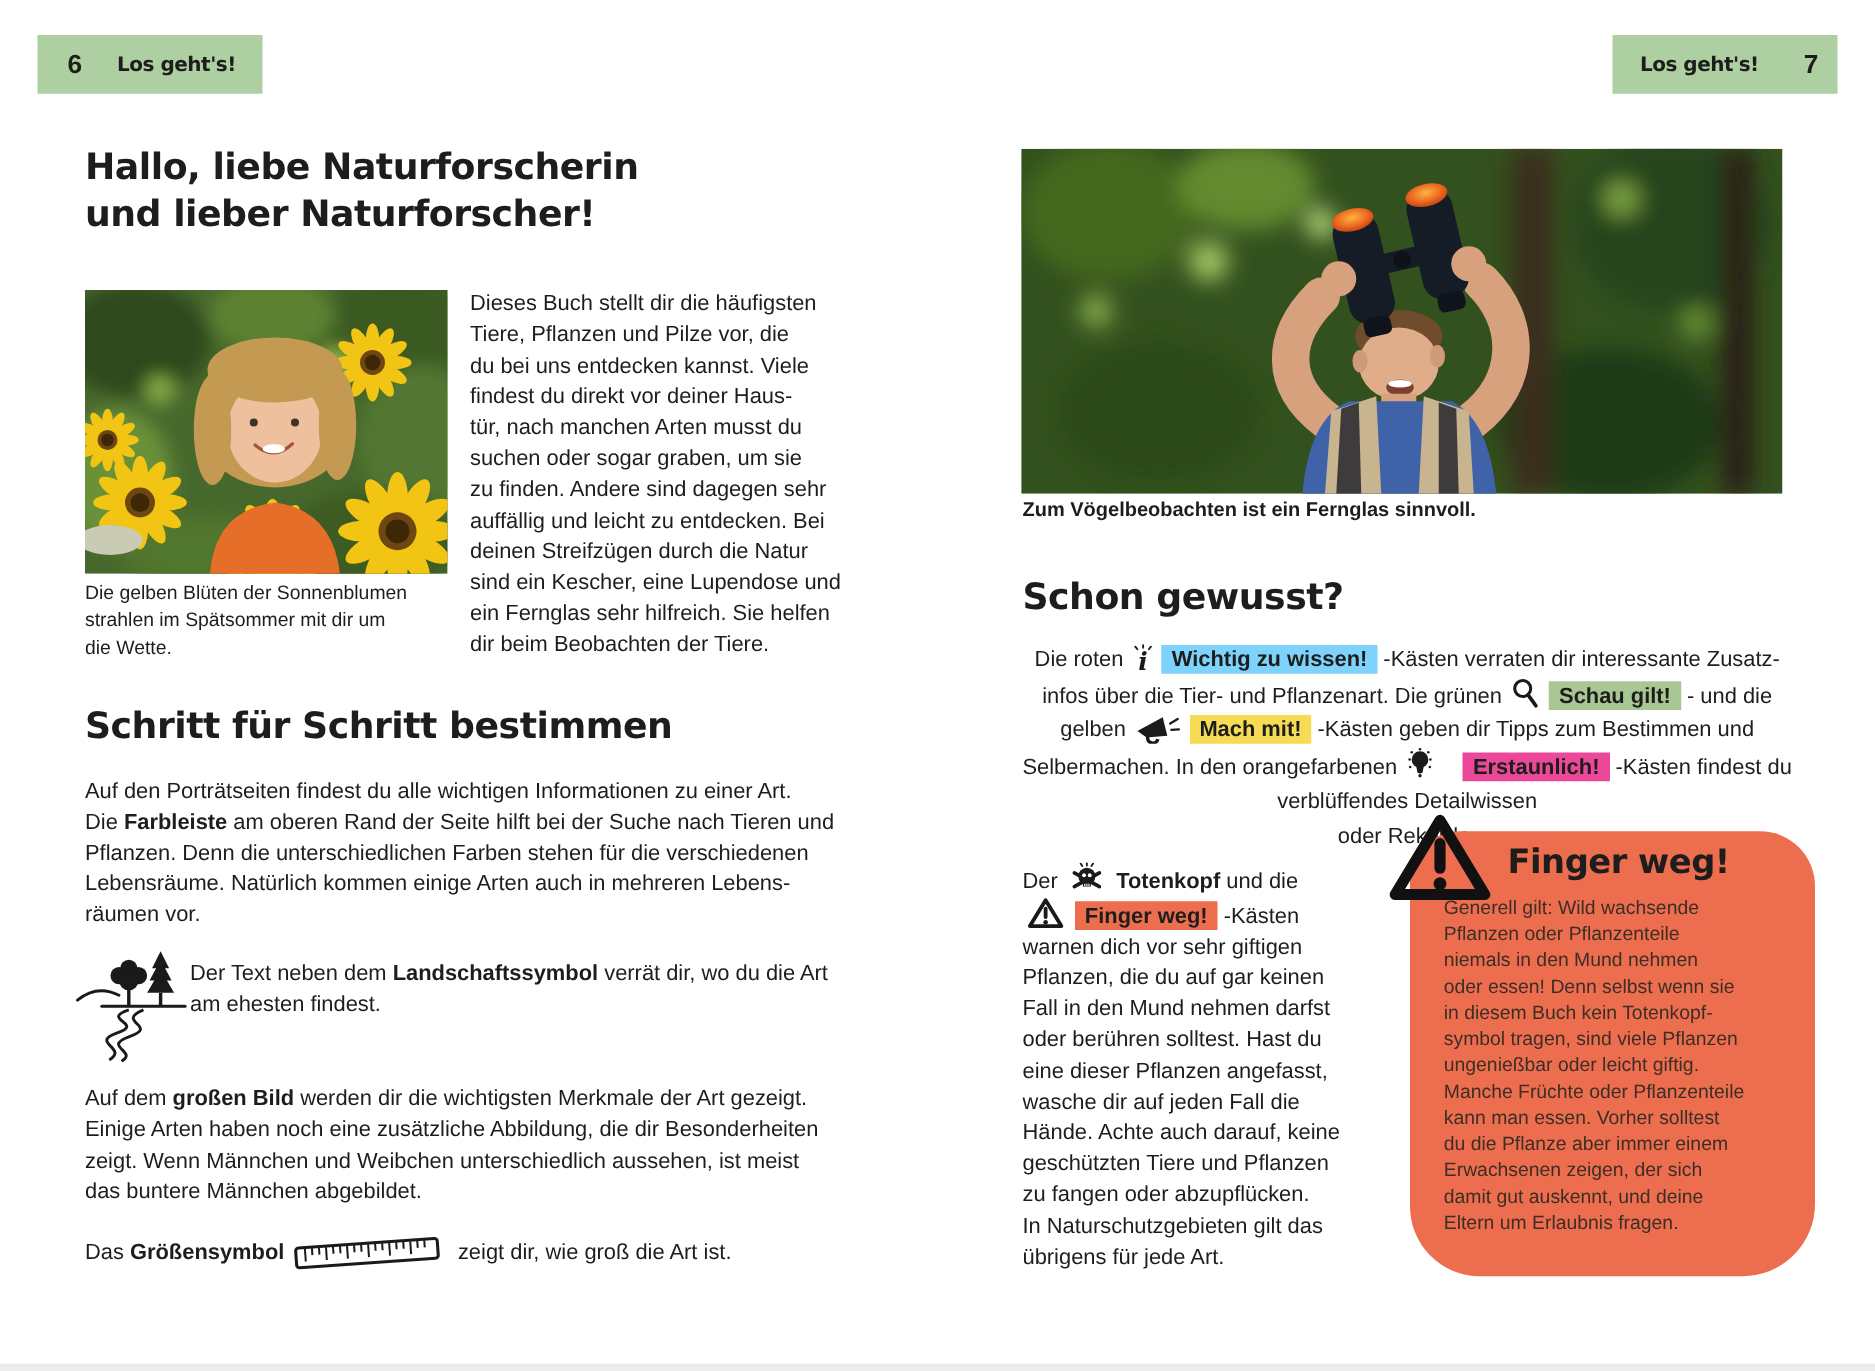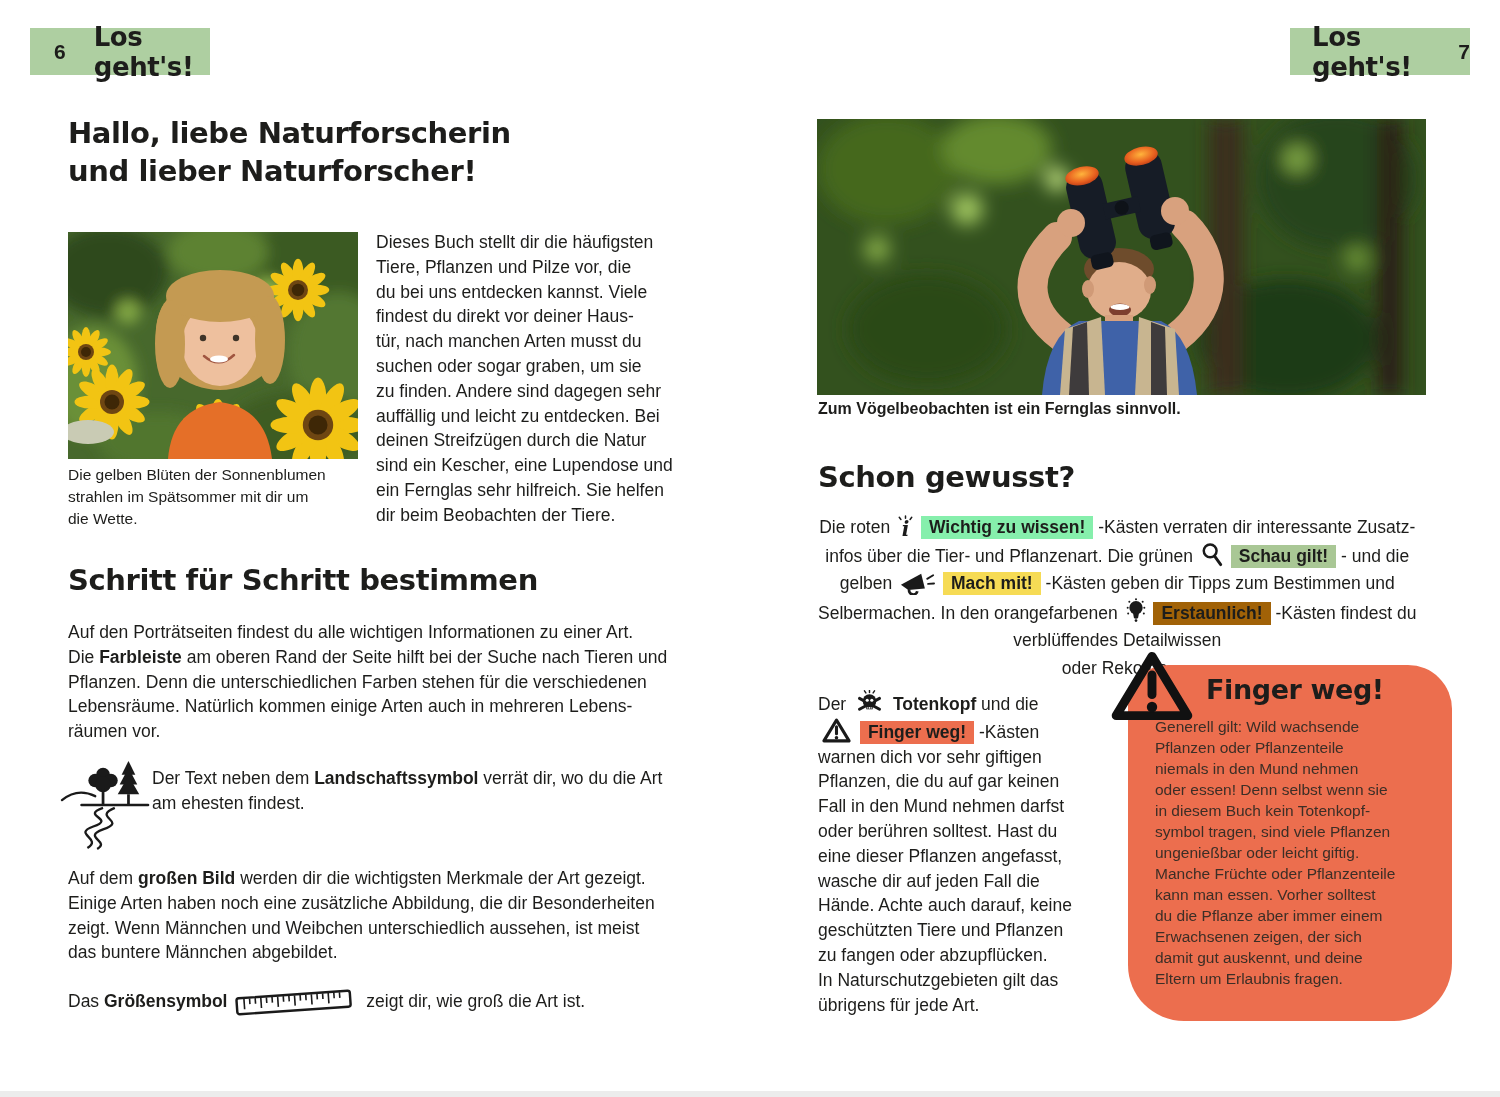--- a/index.html
+++ b/index.html
@@ -2,21 +2,21 @@
 <html><head>
 <meta charset="utf-8">
 <style>
   html,body{margin:0;padding:0;background:#fff;}
   body{font-family:"Liberation Sans","DejaVu Sans",sans-serif;color:#1d1d1b;}
   .spread{position:relative;width:1500px;height:1097px;background:#ffffff;overflow:hidden;}
   .abs{position:absolute;}
   .hand{font-family:"DejaVu Sans","Liberation Sans",sans-serif;font-weight:800;letter-spacing:-0.4px;}
   .header-badge{display:flex;align-items:center;height:47px;background:#aecfa1;}
   .header-badge .num{font-size:21px;font-weight:700;}
-  .header-badge .lbl{font-size:26px;}
+  .header-badge .lbl{font-size:16px;}
   .lp-badge{left:30px;top:28px;width:180px;}
   .lp-badge .num{margin-left:24px;}
   .lp-badge .lbl{margin-left:28px;}
   .rp-badge{left:1290px;top:28px;width:180px;}
   .rp-badge .lbl{margin-left:22px;}
   .rp-badge .num{margin-left:36px;}
   .page-title{left:68px;top:114px;font-size:29px;line-height:38px;white-space:pre;}
   .h2{font-size:29px;line-height:34px;white-space:pre;text-align:center;}
   .lp-h2{left:68px;top:563px;}
   .rp-h2{left:818px;top:460px;}
@@ -253,21 +253,21 @@
 
     <div class="abs h2 hand rp-h2">Schon gewusst?</div>
 
     <div class="abs rich rp-rich">Die roten <span class="inline-icon icon-info"><svg viewBox="0 0 18 27" width="15" height="23">
             <g stroke="#1a1a1a" stroke-width="1.8" stroke-linecap="round">
               <line x1="3.5" y1="5" x2="1.5" y2="2.5"></line>
               <line x1="9" y1="3.5" x2="9" y2="1"></line>
               <line x1="14.5" y1="5" x2="16.5" y2="2.5"></line>
             </g>
             <text x="9" y="25" text-anchor="middle" font-family="DejaVu Serif, serif" font-style="italic" font-weight="bold" font-size="24" fill="#1a1a1a">i</text>
-          </svg></span> <span class="hl" style="background: #86efac;">Wichtig zu wissen!</span> -Kästen verraten dir interessante Zusatz-<br>infos über die Tier- und Pflanzenart. Die grünen <span class="inline-icon icon-magnifier"><svg viewBox="0 0 24 27" width="22" height="25">
+          </svg></span> <span class="hl" style="background: #7dd3fc;">Wichtig zu wissen!</span> -Kästen verraten dir interessante Zusatz-<br>infos über die Tier- und Pflanzenart. Die grünen <span class="inline-icon icon-magnifier"><svg viewBox="0 0 24 27" width="22" height="25">
             <circle cx="10" cy="9.5" r="7" fill="none" stroke="#1a1a1a" stroke-width="2.7"></circle>
             <line x1="15" y1="15.5" x2="21.5" y2="24.5" stroke="#1a1a1a" stroke-width="3.2" stroke-linecap="round"></line>
           </svg></span> <span class="hl" style="background: rgb(169, 199, 149);">Schau gilt!</span> - und die<br>gelben <span class="inline-icon icon-megaphone"><svg viewBox="0 0 38 26" width="35" height="24">
             <path d="M1 15 L23 3 L27 19 L9 20.5 Z" fill="#1a1a1a"></path>
             <path d="M10 20 a4.5 4.5 0 0 0 8.8 2" fill="none" stroke="#1a1a1a" stroke-width="3"></path>
             <g stroke="#1a1a1a" stroke-width="2" stroke-linecap="round" fill="none">
               <path d="M29.5 8.5 L36 4.5"></path>
               <path d="M30.5 14 L37 13.5"></path>
             </g>
           </svg></span> <span class="hl" style="background: rgb(246, 219, 85);">Mach mit!</span> -Kästen geben dir Tipps zum Bestimmen und<br>Selbermachen. In den orangefarbenen <span class="inline-icon icon-bulb"><svg viewBox="0 0 24 30" width="20" height="26">
@@ -276,21 +276,21 @@
               <path d="M8.5 18 h7 l-1 5.5 q-2.5 1.6 -5 0 Z"></path>
               <circle cx="12" cy="26.5" r="1.6"></circle>
               <circle cx="2" cy="11" r="1.2"></circle>
               <circle cx="22" cy="11" r="1.2"></circle>
               <circle cx="4" cy="4" r="1.2"></circle>
               <circle cx="20" cy="4" r="1.2"></circle>
               <circle cx="12" cy="1" r="1.2"></circle>
               <circle cx="2.6" cy="18" r="1.2"></circle>
               <circle cx="21.4" cy="18" r="1.2"></circle>
             </g>
-          </svg></span> <span class="hl" style="background: #a16207;">Erstaunlich!</span> -Kästen findest du<br>verblüffendes Detailwissen<br>oder Rekorde.</div>
+          </svg></span> <span class="hl" style="background: #ec4899; margin-left: 17px;">Erstaunlich!</span> -Kästen findest du<br>verblüffendes Detailwissen<br>oder Rekorde.</div>
 
     <div class="abs rich rp-toten">Der <span class="inline-icon icon-skull"><svg viewBox="0 0 34 26" width="31" height="24">
             <g stroke="#1a1a1a" stroke-width="3.2" stroke-linecap="round">
               <line x1="6" y1="21" x2="28" y2="9"></line>
               <line x1="6" y1="9" x2="28" y2="21"></line>
             </g>
             <g stroke="#1a1a1a" stroke-width="1.6" stroke-linecap="round">
               <line x1="13" y1="3" x2="11.5" y2="0.8"></line>
               <line x1="17" y1="2.5" x2="17" y2="0.3"></line>
               <line x1="21" y1="3" x2="22.5" y2="0.8"></line>

